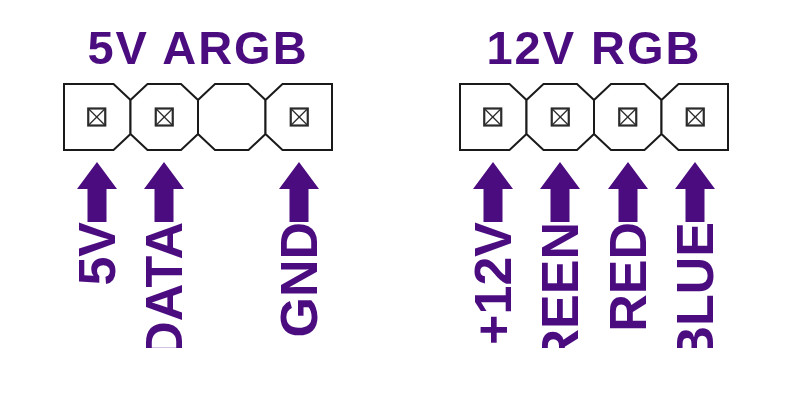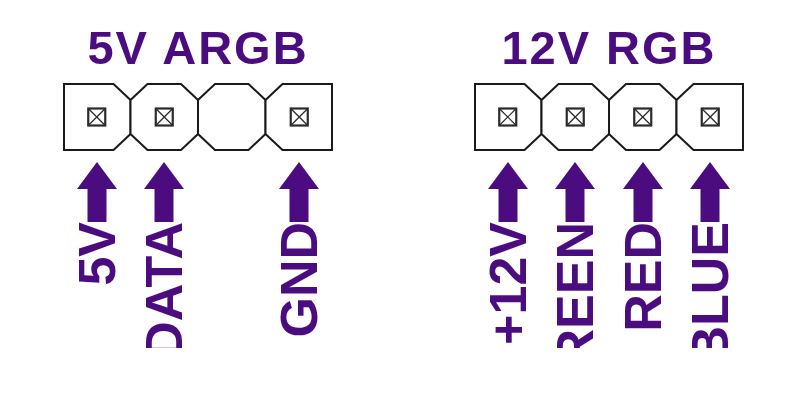--- a/index.html
+++ b/index.html
@@ -15,21 +15,21 @@
     overflow: hidden;
     font-family: "Liberation Sans", sans-serif;
   }
   .header-group {
     position: absolute;
     top: 0;
     width: 270px;
     height: 420px;
   }
   .header-group.argb { left: 63px; }
-  .header-group.rgb  { left: 474px; }
+  .header-group.rgb  { left: 459px; }
 
   .header-title {
     position: absolute;
     top: 24px;
     left: -20px;
     width: 310px;
     text-align: center;
     font-size: 47px;
     font-weight: 700;
     letter-spacing: 2px;

